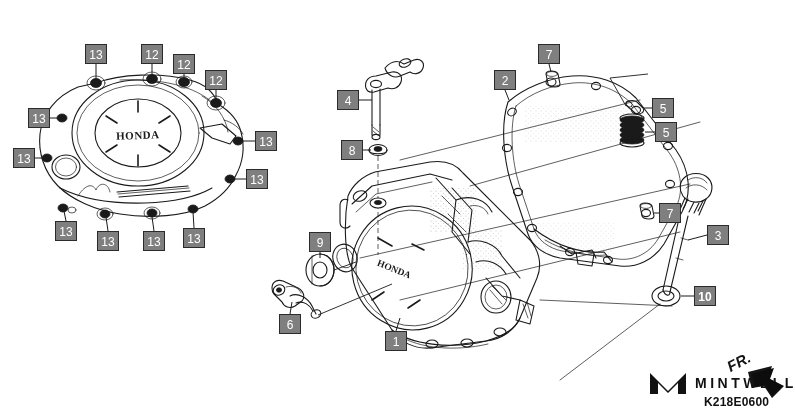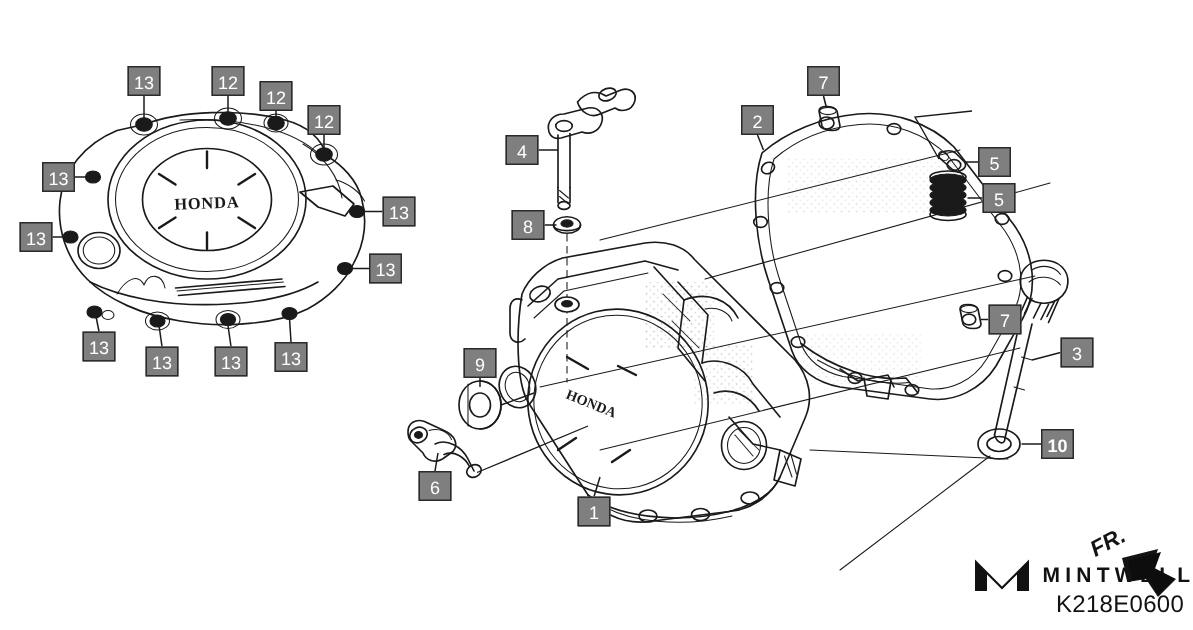--- a/index.html
+++ b/index.html
@@ -61,22 +61,22 @@
     font-weight: bold;
     letter-spacing: 3.5px;
     color: #111111;
     white-space: nowrap;
   }
   #partno {
     position: absolute;
     left: 56px;
     top: 33px;
     font-family: "Liberation Sans", sans-serif;
-    font-size: 16px;
-    font-weight: normal;
+    font-size: 12px;
+    font-weight: bold;
     color: #111111;
     letter-spacing: 0.2px;
     white-space: nowrap;
   }
   #fr-stamp {
     position: absolute;
     left: 74px;
     top: -4px;
     width: 72px;
     height: 48px;

